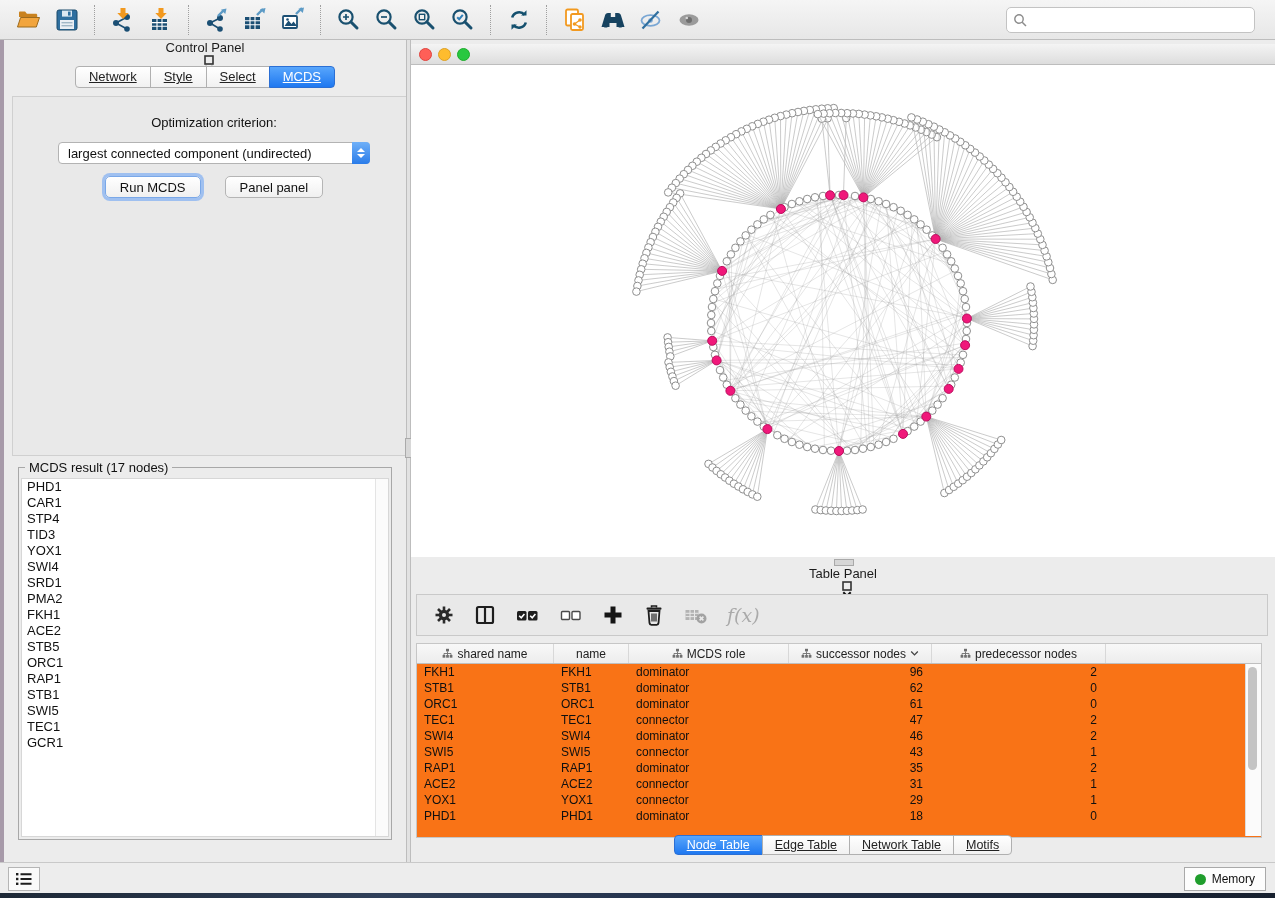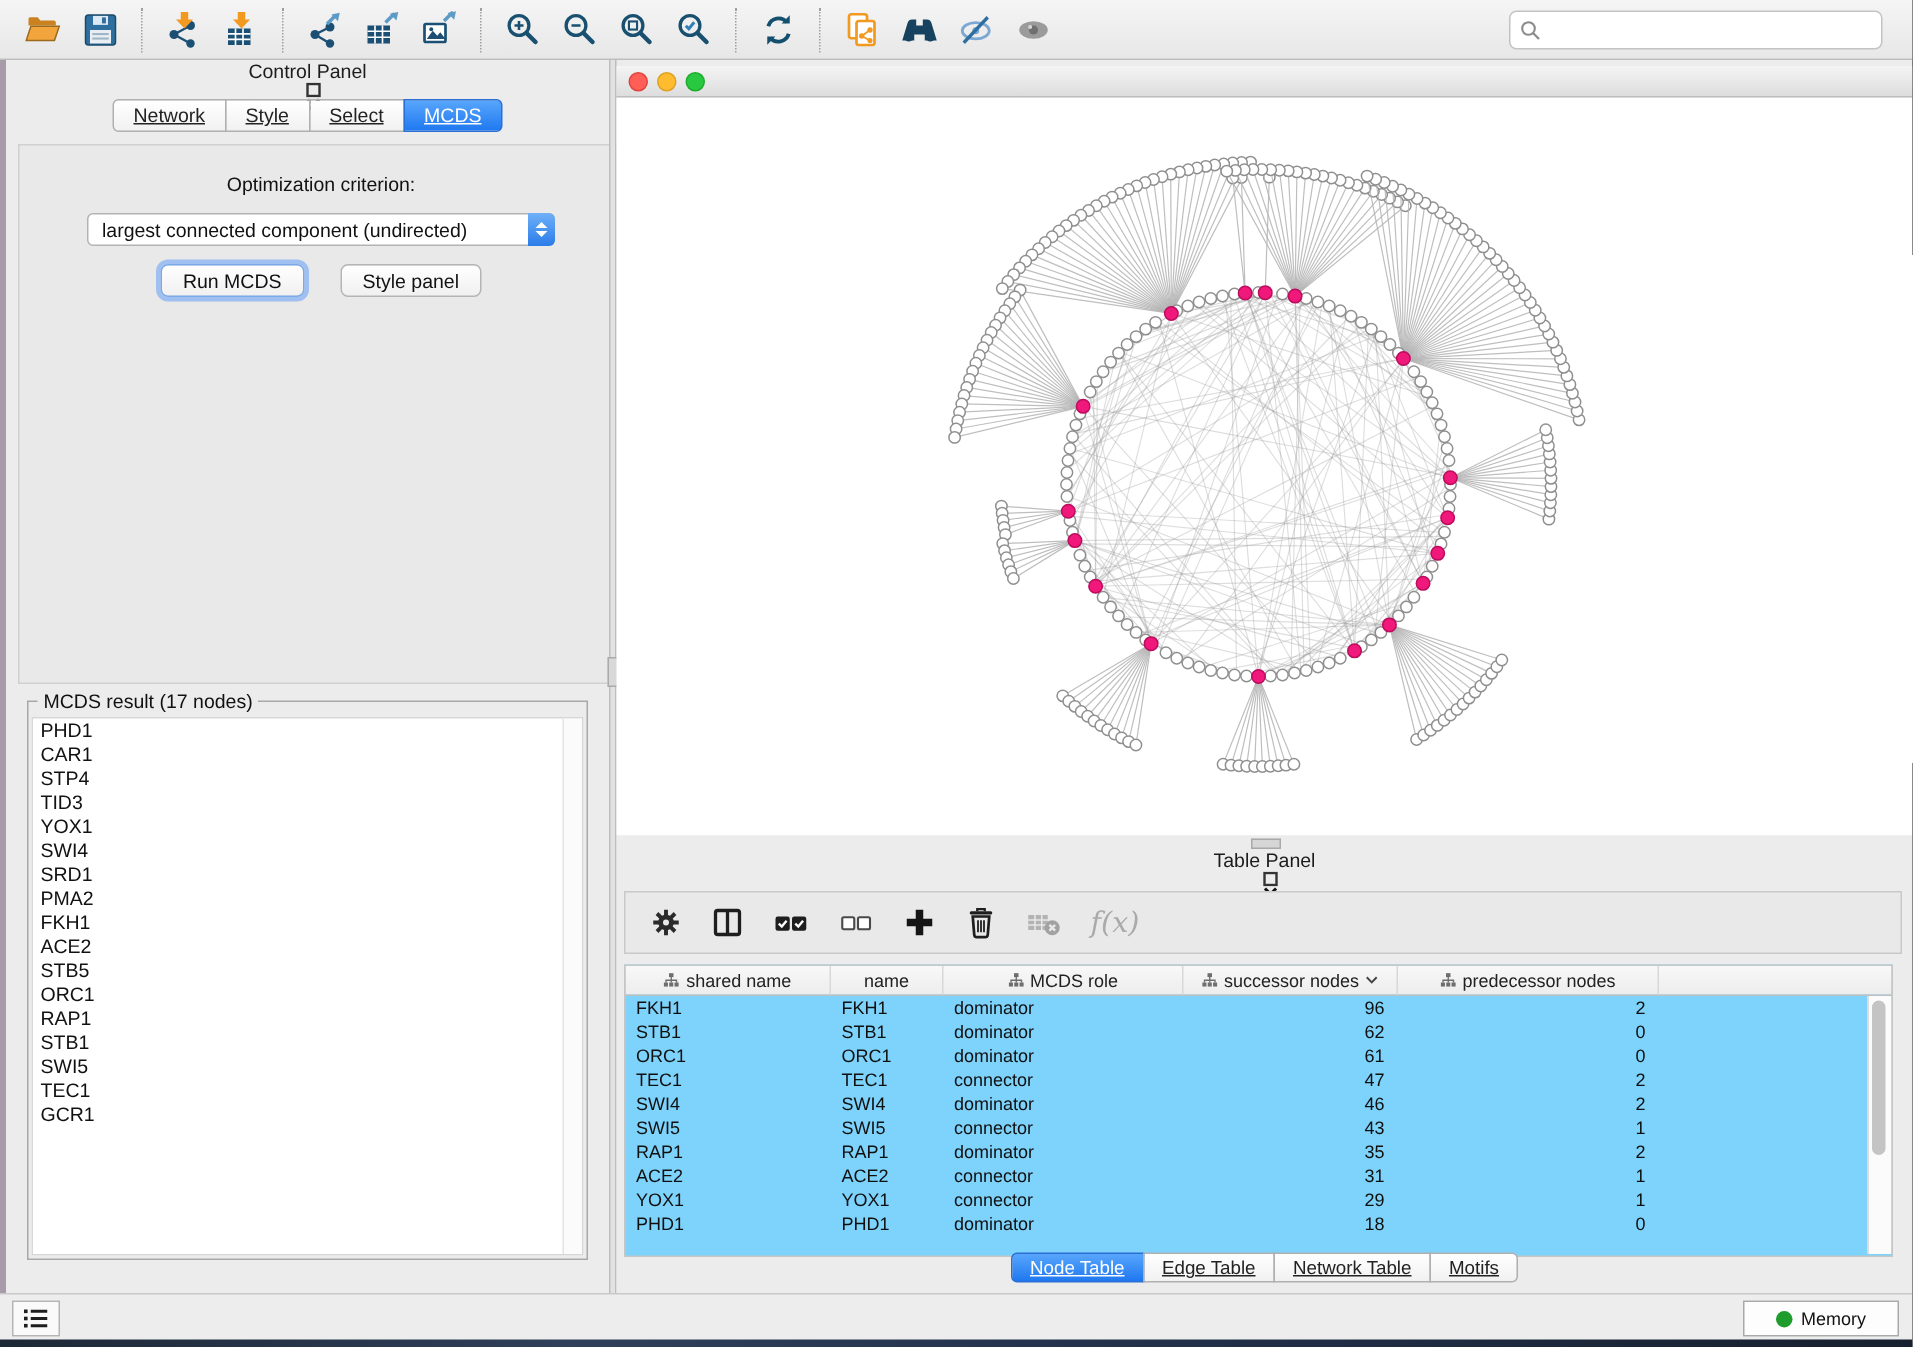--- a/index.html
+++ b/index.html
@@ -59,37 +59,37 @@
   .lights{display:flex;gap:6px;margin-left:8px;}
   .light{width:11px;height:11px;border-radius:50%;}
   .net-title{position:absolute;left:0;right:0;text-align:center;font-size:12px;font-weight:bold;color:#222;}
   .net-canvas{width:864px;height:492px;background:#fff;display:block;}
   
   .table-panel{position:absolute;left:411px;top:566px;width:864px;height:296px;background:#ececec;}
   .tp-toolbar{position:absolute;left:5px;top:28px;width:852px;height:42px;background:#e9e9e9;
               border:1px solid #c9c9c9;box-sizing:border-box;display:flex;align-items:center;gap:19px;padding-left:16px;}
   .tp-ico{display:flex;align-items:center;justify-content:center;}
   .fx{font-family:"DejaVu Serif", serif;font-style:italic;font-size:19px;color:#aaa;}
-  .ntable{position:absolute;left:5px;top:77px;width:846px;height:195px;background:#7dd3fc;border:1px solid #c6c6c6;
+  .ntable{position:absolute;left:5px;top:77px;width:846px;height:195px;background:#f97316;border:1px solid #c6c6c6;
           box-sizing:border-box;overflow:hidden;}
   .thead{height:19px;display:flex;background:linear-gradient(#f8f8f8,#ededed);border-bottom:1px solid #bfbfbf;}
   .th{display:flex;align-items:center;justify-content:center;gap:4px;font-size:12px;color:#222;
       border-right:1px solid #d8d8d8;box-sizing:border-box;overflow:hidden;}
   .trow{height:16px;display:flex;align-items:center;font-size:12px;color:#101010;}
   .td{box-sizing:border-box;padding-left:7px;overflow:hidden;white-space:nowrap;}
   .td.num{text-align:right;padding-right:9px;padding-left:0;}
   .tscroll{position:absolute;top:20px;right:0;bottom:1px;width:15px;background:#fbfbfb;border-left:1px solid #dcdcdc;}
   .tthumb{position:absolute;top:3px;left:2px;width:9px;height:103px;border-radius:5px;background:#c4c4c4;}
   .table-tabs{position:absolute;left:0;right:0;top:269px;display:flex;justify-content:center;}
   .table-tabs .seg-tab{height:18px;line-height:18px;font-size:12.5px;padding:0 12px;}
   
   .statusbar{position:absolute;left:0;top:862px;width:1275px;height:31px;background:#ededed;border-top:1px solid #c9c9c9;}
   .list-btn{position:absolute;left:8px;top:4px;width:30px;height:22px;background:#fafafa;border:1px solid #b5b5b5;
             display:flex;align-items:center;justify-content:center;}
-  .mem-btn{position:absolute;right:9px;top:4px;height:22px;padding:0 21px;background:#fdfdfd;border:1px solid #a9a9a9;
+  .mem-btn{position:absolute;right:9px;top:4px;height:22px;padding:0 10px;background:#fdfdfd;border:1px solid #a9a9a9;
            display:flex;align-items:center;gap:6px;font-size:12px;color:#111;}
   .mem-dot{width:11px;height:11px;border-radius:50%;background:#1f9d2c;}
   .wallpaper{position:absolute;left:0;top:893px;width:1275px;height:5px;
              background:linear-gradient(90deg,#1d2836,#30405a 30%,#22304a 60%,#17202e);}
 </style>
 </head>
 <body>
 
 <div class="screen">
 
@@ -260,21 +260,21 @@
       <div class="opt-label">Optimization criterion:</div>
       <div class="dropdown">
         <span class="dval">largest connected component (undirected)</span>
         <span class="stepper">
             <span class="up"></span>
             <span class="dn"></span>
           </span>
       </div>
       <div class="btn-row">
         <button class="mac-btn focused">Run MCDS</button>
-        <button class="mac-btn">Style panel</button>
+        <button class="mac-btn">Panel panel</button>
       </div>
     </div>
     <div class="group-box">
       <span class="legend">MCDS result (17 nodes)</span>
       <div class="mcds-list">
         <div>
             <div class="mcds-item">PHD1</div>
             <div class="mcds-item">CAR1</div>
             <div class="mcds-item">STP4</div>
             <div class="mcds-item">TID3</div>

